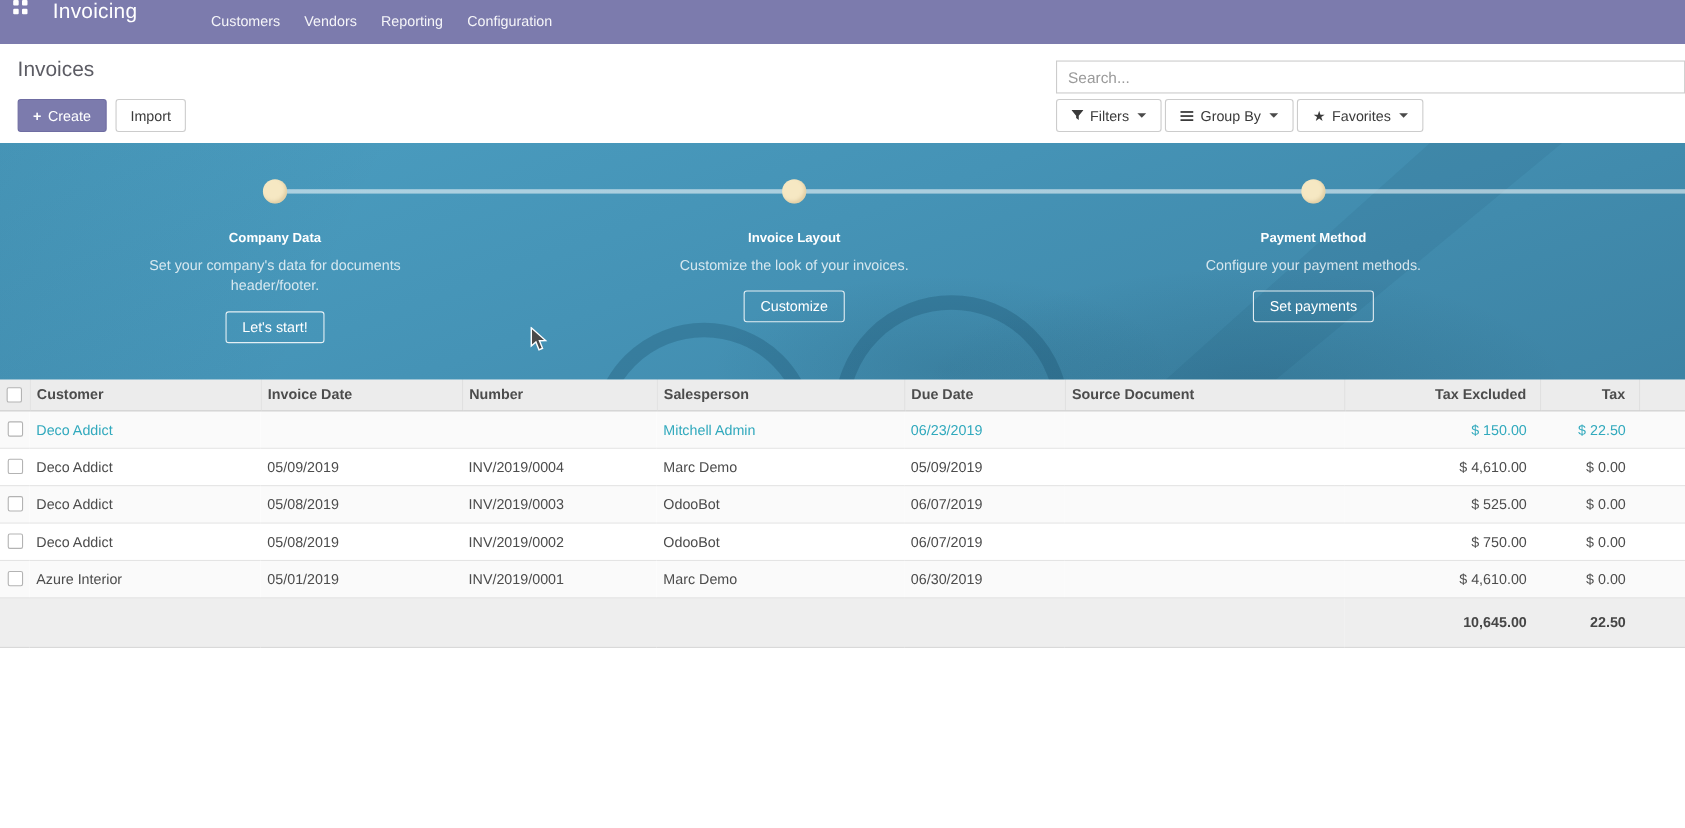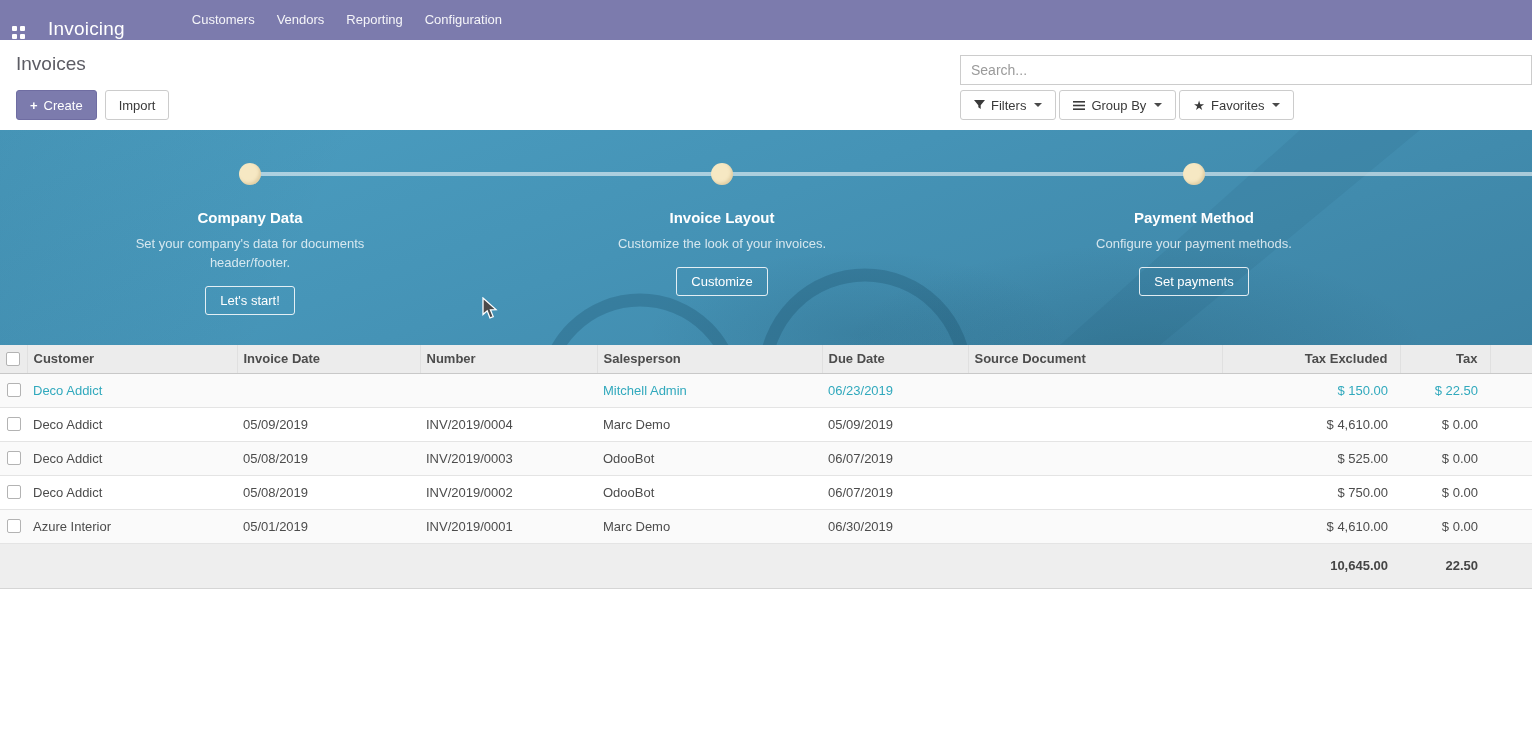--- a/index.html
+++ b/index.html
@@ -1,21 +1,21 @@
 <!DOCTYPE html>
 <html><head>
 <meta charset="utf-8">
 <style>
   * { margin:0; padding:0; box-sizing:border-box; }
   html,body { width:1532px; height:753px; overflow:hidden; background:#fff;
               font-family:"Liberation Sans", sans-serif; color:#4c4c4c; }
   body { position:relative; }
 
   
-  .navbar { height:40px; background:#7c7bad; display:flex; align-items:flex-end; padding:0 8px; }
+  .navbar { height:40px; background:#7c7bad; display:flex; align-items:flex-start; padding:0 8px; }
   .apps-icon { width:14px; height:14px; display:grid; grid-template-columns:5px 5px;
                grid-template-rows:5px 5px; gap:3px; cursor:pointer; margin-left:4px; }
   .apps-icon span { background:#fff; border-radius:1px; }
   .brand { color:#fff; font-size:19px; margin-left:22px; letter-spacing:.2px; cursor:pointer; }
   .nav-menu { display:flex; margin-left:56px; }
   .nav-item { color:rgba(255,255,255,.92); font-size:13px; padding:0 11px; line-height:40px; cursor:pointer; }
 
   
   .control-panel { position:relative; height:90px; background:#fff;border-radius:11px; }
   .cp-title { position:absolute; left:16px; top:13px; font-size:19px; color:#5c5c64; }
@@ -40,21 +40,21 @@
               radial-gradient(ellipse 420px 160px at 74% 105%, rgba(15,55,75,.18), transparent 70%),
               radial-gradient(ellipse 300px 120px at 56% 95%, rgba(15,55,75,.14), transparent 70%),
               linear-gradient(115deg, rgba(20,60,85,.10) 0%, transparent 22%),
               linear-gradient(160deg, #4b9ec1 0%, #4593b6 45%, #3d83a4 100%); }
   .banner-art { position:absolute; inset:0; opacity:.22; pointer-events:none; }
   .progress-line { position:absolute; left:250px; right:0; top:42px; height:4px;
                    background:rgba(255,255,255,.55); }
   .step { position:absolute; top:0; width:472px; text-align:center; }
   .step-dot { width:22px; height:22px; border-radius:50%; background:#f6e8c3;
               margin:33px auto 0 auto; box-shadow:inset -2px -2px 3px rgba(190,160,110,.35); }
-  .step-title { margin-top:24px; color:#fff; font-size:15px; font-weight:bold; }
+  .step-title { margin-top:24px; color:#fff; font-size:12px; font-weight:bold; }
   .step-desc { margin:8px auto 0 auto; width:260px; color:rgba(255,255,255,.78);
                font-size:13px; line-height:19px; }
   .step-btn { margin-top:14px; background:transparent; border:1px solid rgba(255,255,255,.85);
               color:#fff; font-size:13px; padding:6px 14px; border-radius:3px; cursor:pointer;
               font-family:"Liberation Sans", sans-serif; }
 
   
   table { border-collapse:collapse; table-layout:fixed; width:1532px; font-size:13px; }
   thead th { background:#ececec; height:28px; font-weight:bold; text-align:left;
              padding:0 6px; border-bottom:1px solid #c8c8c8; border-left:1px solid #e0e0e0;

